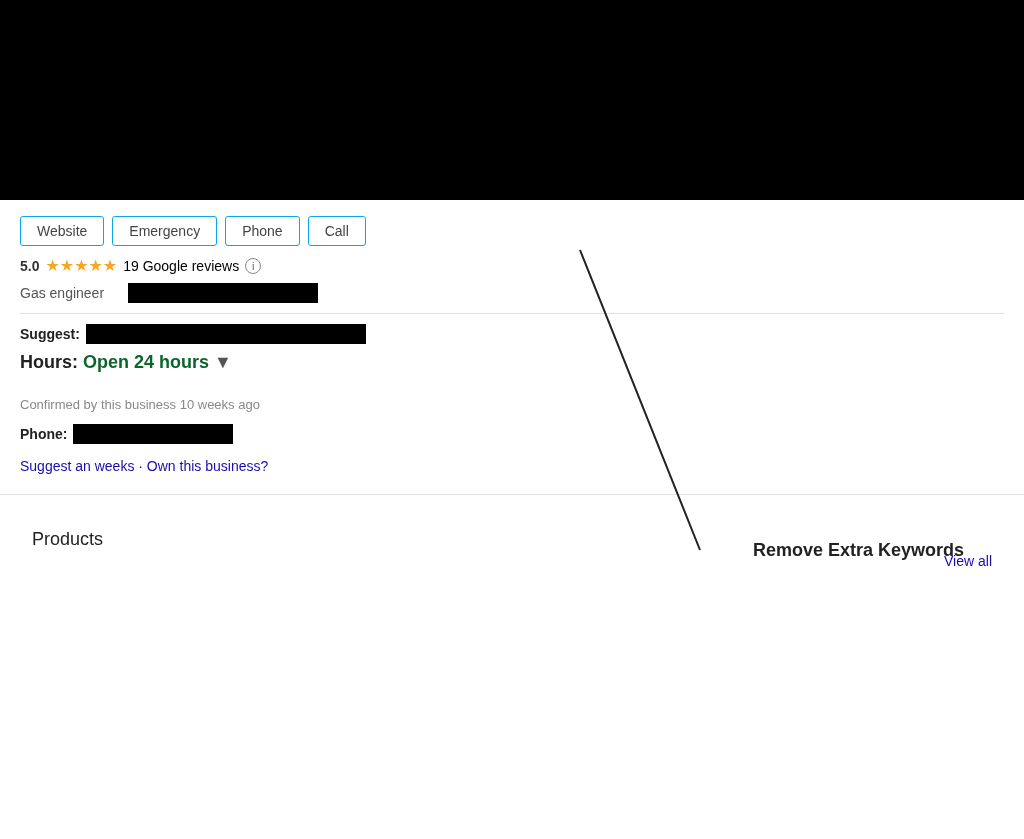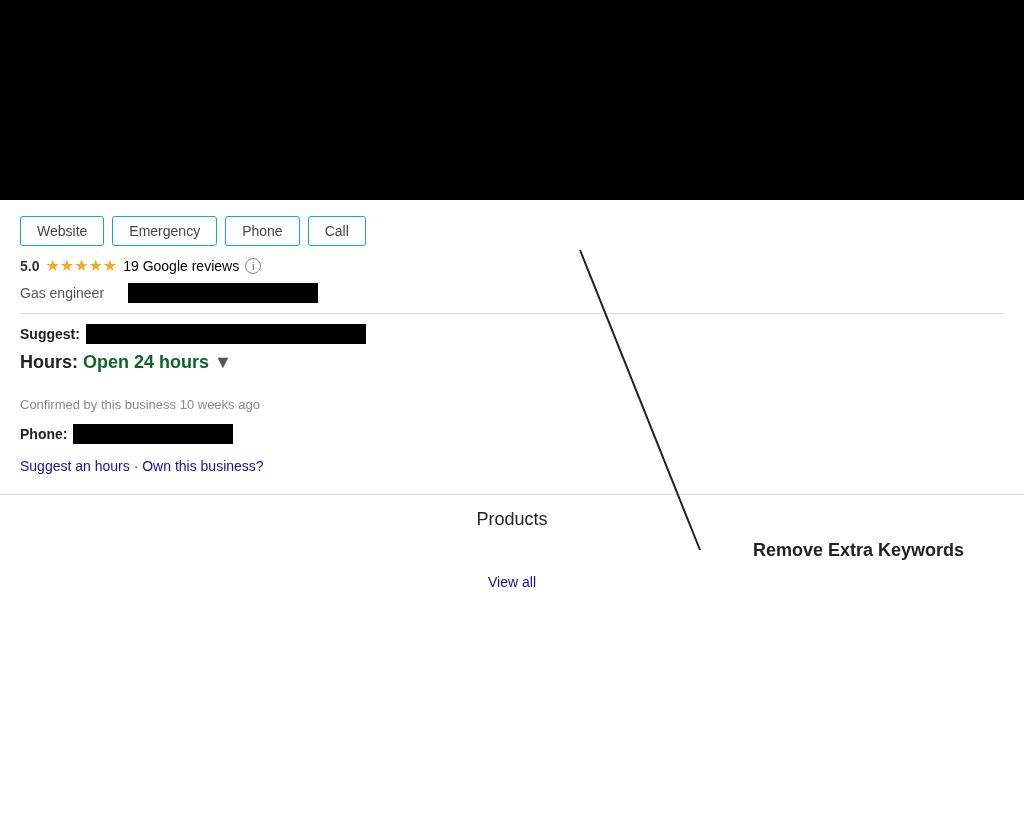--- a/index.html
+++ b/index.html
@@ -182,21 +182,20 @@
       color: #1a0dab;
       text-decoration: none;
     }
     .products-section {
       padding: 0 32px;
       border-top: 1px solid #e0e0e0;
       padding-top: 14px;
       display: flex;
       justify-content: space-between;
       align-items: center;
-      flex-direction: column;
     }
     .products-title {
       font-size: 18px;
       color: #222;
       font-weight: normal;
     }
     .view-all-link {
       color: #1a0dab;
       font-size: 14px;
       text-decoration: none;
@@ -252,21 +251,21 @@
     <span class="hours-dropdown">▼</span>
   </div>
   <div class="confirmed-text">Confirmed by this business 10 weeks ago</div>
 
   <div class="phone-row">
     <strong>Phone:</strong>
     <span class="black-box-phone"></span>
   </div>
 
   <div class="suggest-row">
-    <a href="#">Suggest an hours</a>
+    <a href="#">Suggest an weeks</a>
     <span> · </span>
     <a href="#">Own this business?</a>
   </div>
 
   <div class="annotation-text">Remove Extra Keywords</div>
 
   <svg style="position:absolute;top:0;left:0;width:100%;height:600px;pointer-events:none;">
 
     <line x1="580" y1="50" x2="700" y2="350" stroke="#222" stroke-width="2"></line>
   </svg>

